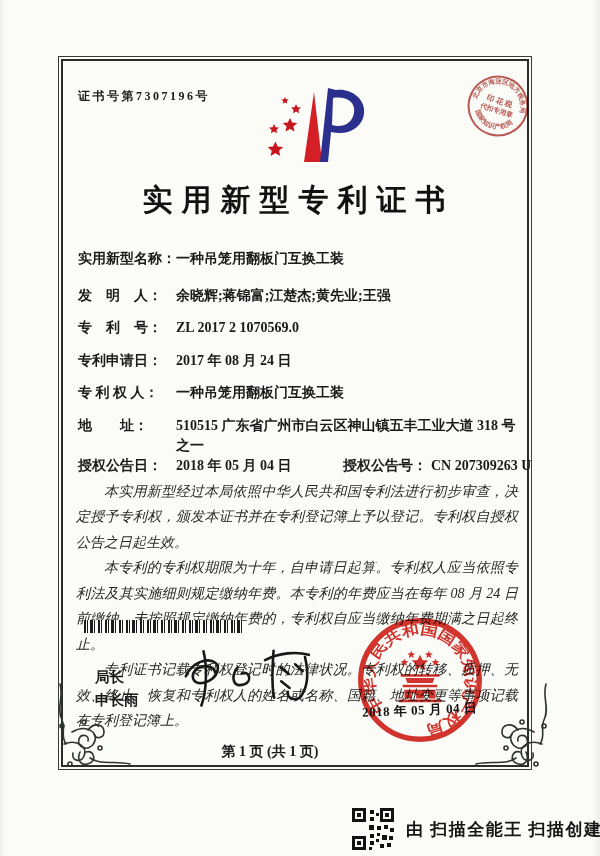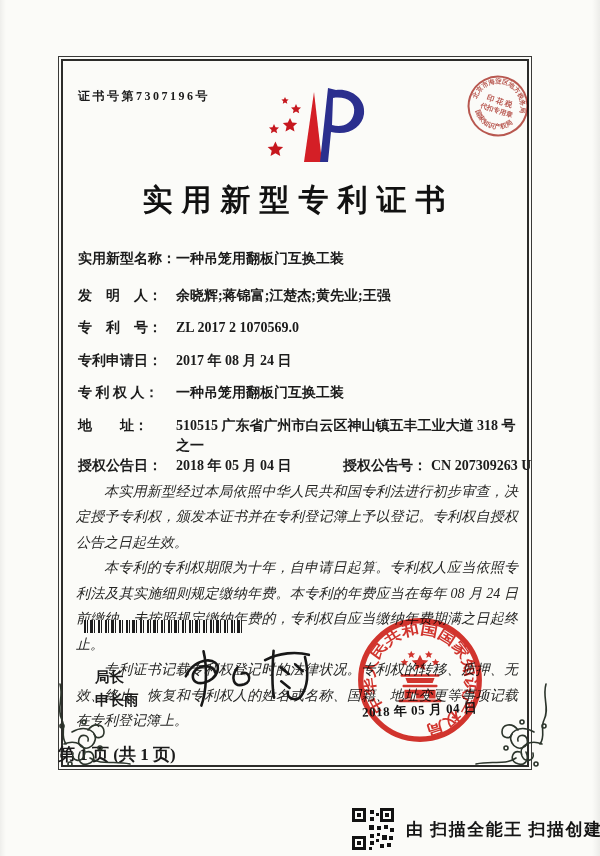--- a/index.html
+++ b/index.html
@@ -26,21 +26,21 @@
              text-align:justify;font-style:italic;font-weight:500;color:#262624;}
   .body-text p{margin:0;text-indent:2em;}
   .barcode{position:absolute;left:84px;top:620px;width:158px;height:13px;
            background:repeating-linear-gradient(90deg,#1c1c1c 0 2px,#fbfbf8 2px 3px,#1c1c1c 3px 4px,#fbfbf8 4px 6px,#1c1c1c 6px 9px,#fbfbf8 9px 10px,#1c1c1c 10px 11px,#fbfbf8 11px 14px,#1c1c1c 14px 16px,#fbfbf8 16px 17px,#1c1c1c 17px 18px,#fbfbf8 18px 21px);}
   .director{position:absolute;left:95px;top:666px;font-size:14.5px;font-weight:700;line-height:1.6;}
   .signature{position:absolute;left:172px;top:645px;transform:rotate(-3deg);}
   .seal{position:absolute;left:352px;top:612px;mix-blend-mode:multiply;opacity:.93;}
   .seal-date{position:absolute;left:362px;top:701px;width:130px;font-size:13px;font-weight:700;
              letter-spacing:.5px;color:#141414;transform:rotate(-2.5deg);white-space:nowrap;}
   .tax-stamp{position:absolute;left:456px;top:64px;opacity:.88;mix-blend-mode:multiply;}
-  .footer{position:absolute;left:58px;top:743px;width:424px;font-size:17px;font-weight:600;}
+  .footer{position:absolute;left:58px;top:743px;width:424px;text-align:center;font-size:14px;font-weight:600;}
   .flourish{position:absolute;}
   .fl-left{left:44px;top:682px;}
   .fl-right{left:474px;top:682px;transform:scaleX(-1);}
   .watermark{position:absolute;left:352px;top:808px;display:flex;align-items:center;gap:12px;}
   .wm-text{font-family:"Liberation Serif","DejaVu Serif",serif;font-size:17px;font-weight:700;
            letter-spacing:1.5px;color:#151515;white-space:nowrap;}
 </style>
 </head>
 <body>
 

